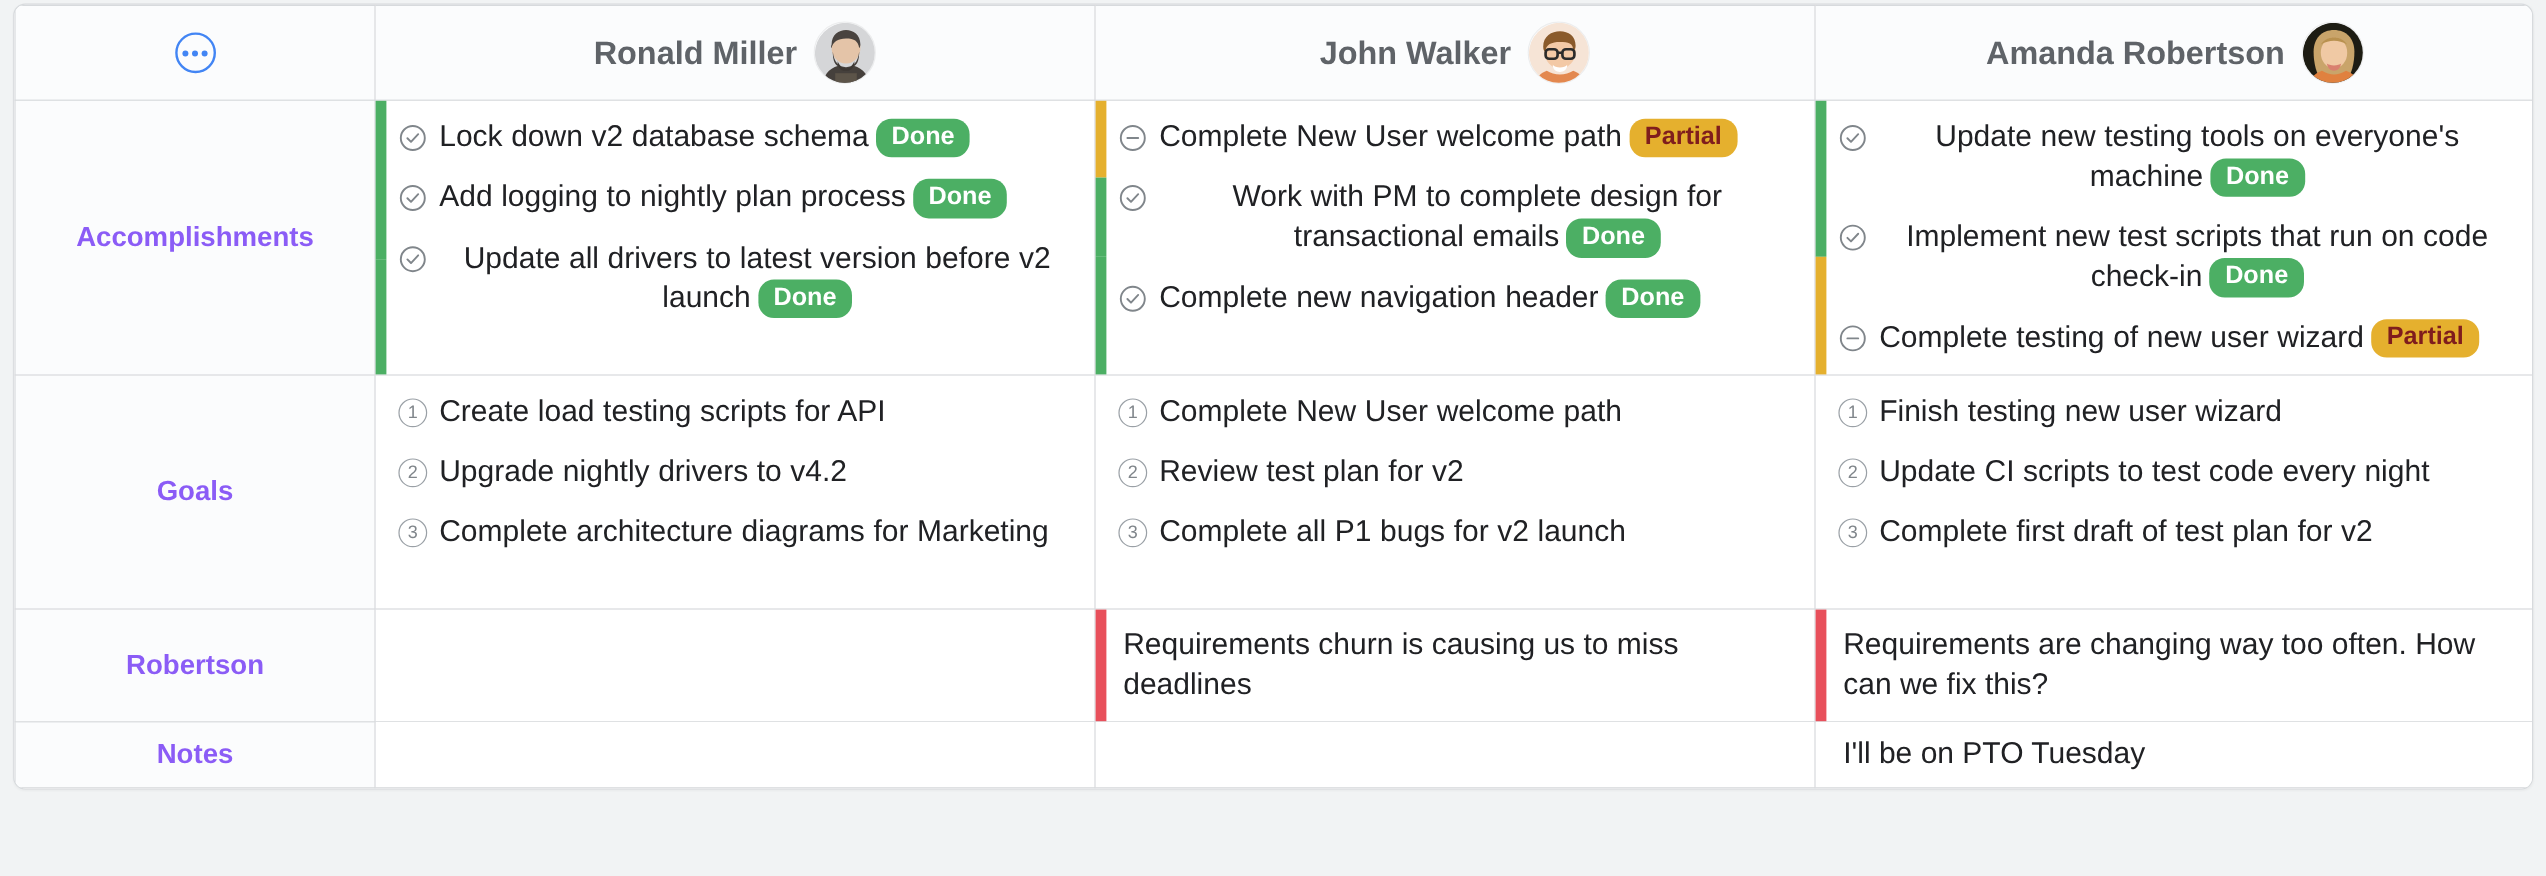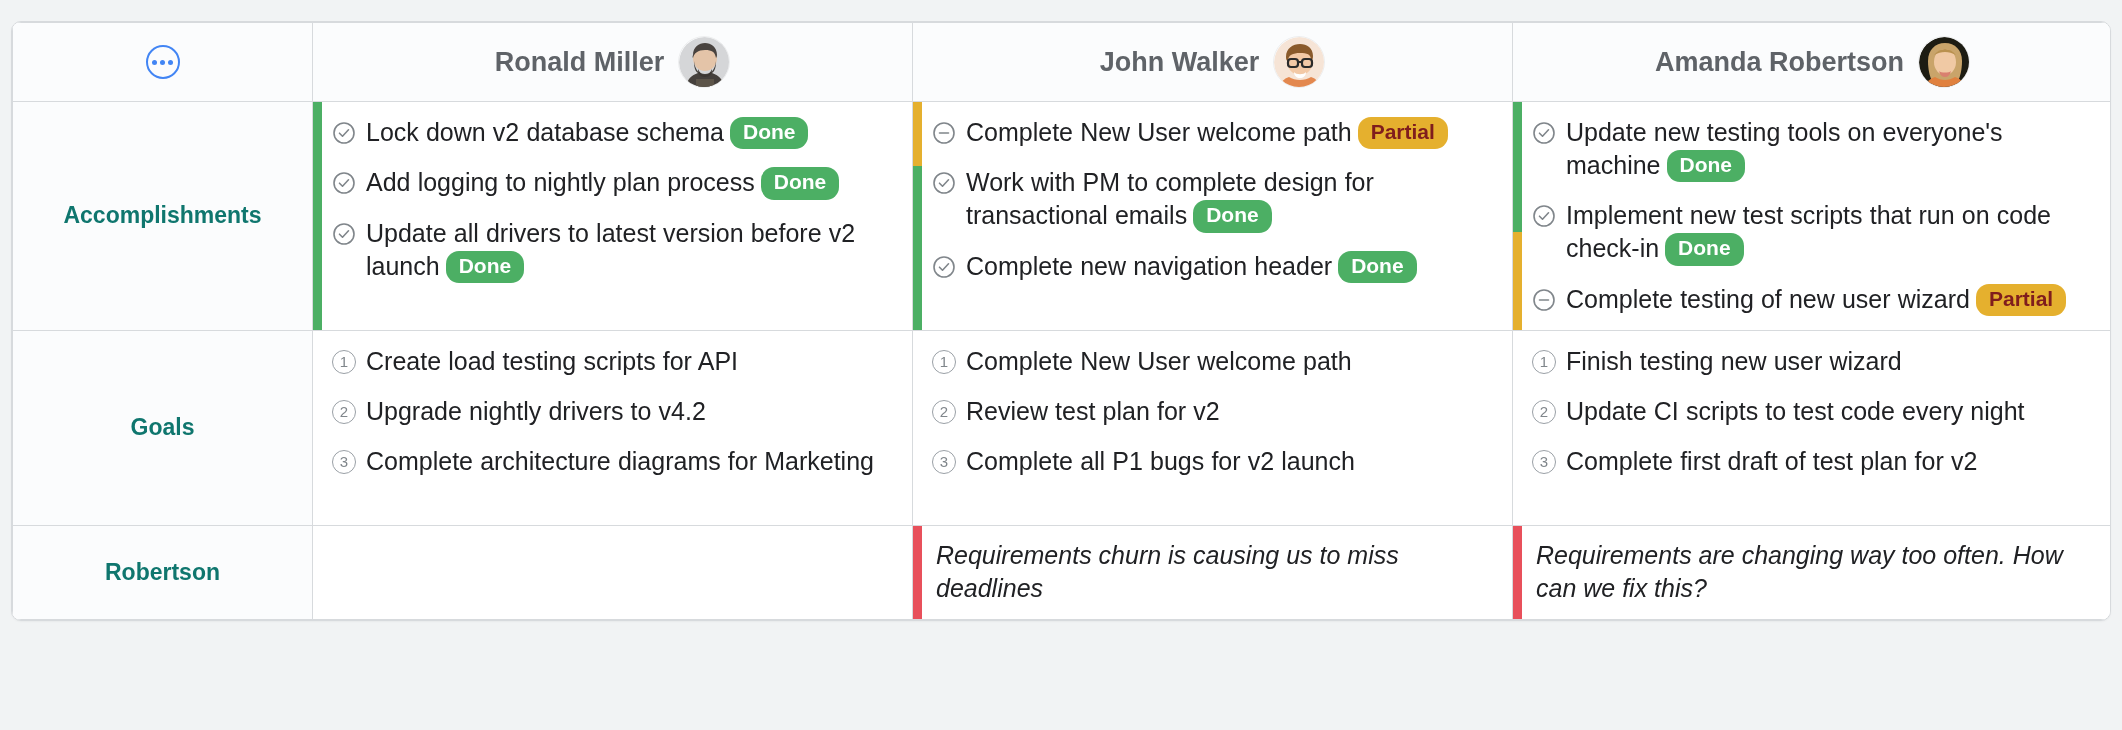--- a/index.html
+++ b/index.html
@@ -7,21 +7,21 @@
     width: 2122px;
     height: 730px;
     background: #f1f3f4;
     font-family: "Liberation Sans", sans-serif;
     -webkit-font-smoothing: antialiased;
   }
   #app {
     width: 2122px;
     height: 730px;
     background: #f1f3f4;
-    padding: 21px 11px 18px 11px;
+    padding: 3px 11px 18px 11px;
     position: relative;
   }
   .table-wrap {
     width: 2100px;
     background: #ffffff;
     border: 1px solid #d7dadd;
     border-radius: 10px;
     overflow: hidden;
     box-shadow: 0 1px 2px rgba(0,0,0,0.04);
   }
@@ -87,21 +87,21 @@
   }
   .avatar svg { display: block; width: 52px; height: 52px; }
 
   
   td.rowlabel {
     background: #fbfcfd;
     text-align: center;
     vertical-align: middle;
     font-size: 23px;
     font-weight: bold;
-    color: #0f766e;
+    color: #8b5cf6;
   }
 
   
   td.cell { background: #ffffff; position: relative; }
   .cell-inner {
     display: flex;
     flex-direction: row;
     min-height: 100%;
   }
   .accent-col {
@@ -127,20 +127,21 @@
   .item .ico {
     flex: 0 0 24px;
     width: 24px; height: 24px;
     margin-top: 5px;
   }
   .item .ico svg { display: block; }
   .item .txt {
     font-size: 25px;
     color: #202124;
     word-spacing: 0.2px;
+    text-align: center;
   }
 
   .badge {
     display: inline-block;
     border-radius: 13px;
     padding: 2px 13px 4px 13px;
     font-size: 21px;
     font-weight: bold;
     line-height: 1.25;
     vertical-align: 2px;
@@ -176,21 +177,21 @@
   td.accomplishments-cell .items > .item { margin-bottom: 17px; }
   td.accomplishments-cell .items > .item:last-child { margin-bottom: 0; }
   td.goals-cell .items > .item { margin-bottom: 17px; }
   td.goals-cell .items > .item:last-child { margin-bottom: 0; }
 
   tr.acc-row td.cell { height: 196px; }
   tr.goals-row td.cell { height: 195px; }
   tr.problems-row td.cell { height: 87px; }
   tr.notes-row td.cell { height: 55px; }
   tr.notes-row .plain-text { padding-top: 10px; padding-bottom: 10px; }
-  tr.problems-row .plain-text { padding-top: 13px; font-style: italic; }
+  tr.problems-row .plain-text { padding-top: 13px; }
 </style>
 </head>
 <body>
 
 <div id="app">
   <div class="table-wrap">
     <table class="standup">
       <colgroup>
         <col class="c-label">
           <col class="c-person">
@@ -478,16 +479,37 @@
             </div>
           </td>
           <td class="cell">
             <div class="cell-inner">
               <div class="accent-full" style="background:#e8505b"></div>
               <div class="plain-text">Requirements are changing way too often. How can we fix this?</div>
             </div>
           </td>
         </tr>
 
+        <tr class="notes-row">
+          <td class="rowlabel">Notes</td>
+          <td class="cell">
+            <div class="cell-inner">
+              <div class="accent-full"></div>
+              <div class="plain-text"></div>
+            </div>
+          </td>
+          <td class="cell">
+            <div class="cell-inner">
+              <div class="accent-full"></div>
+              <div class="plain-text"></div>
+            </div>
+          </td>
+          <td class="cell">
+            <div class="cell-inner">
+              <div class="accent-full"></div>
+              <div class="plain-text">I'll be on PTO Tuesday</div>
+            </div>
+          </td>
+        </tr>
       </tbody>
     </table>
   </div>
 </div>
 
 </body></html>

